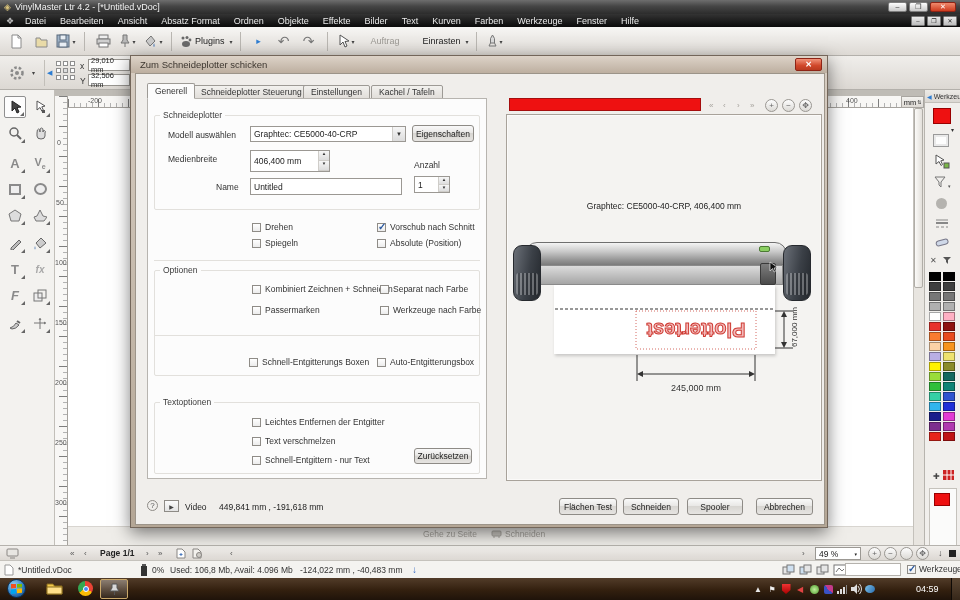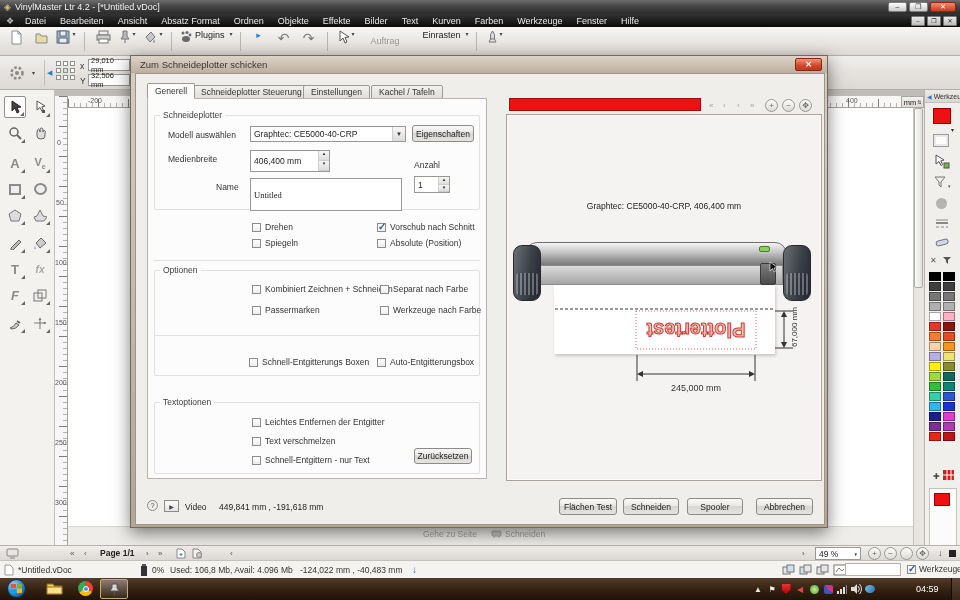--- a/index.html
+++ b/index.html
@@ -18,21 +18,21 @@
   .menubar{left:0;top:14px;width:960px;height:13px;background:linear-gradient(#333,#0a0a0a);
     display:flex;align-items:center;color:#e9e9e9;padding-left:2px;}
   .menu-item{padding:0 7px;height:13px;display:flex;align-items:center;cursor:default;}
   .mdi{margin-left:auto;display:flex;padding-right:3px;}
   .mdibtn{width:14px;height:10px;border:1px solid #777;background:linear-gradient(#e9e9e9,#bdbdbd);
     font-size:6px;line-height:8px;text-align:center;color:#222;margin-left:2px;border-radius:1px;}
 
   
   .toolbar{left:0;top:27px;width:960px;height:29px;background:linear-gradient(#f7f6f4,#ddd9d4);
     border-bottom:1px solid #b3b0ab;display:flex;align-items:center;padding:0 5px;gap:3px;}
-  .tbtn{height:22px;min-width:22px;display:flex;align-items:flex-start;justify-content:center;color:#555;border-radius:2px;}
+  .tbtn{height:22px;min-width:22px;display:flex;align-items:center;justify-content:center;color:#555;border-radius:2px;}
   .tsep{width:1px;height:19px;background:#b9b6b1;margin:0 4px;}
   .tdrop{font-size:6px;color:#444;margin-left:2px;}
   .tlabel{font-size:9px;color:#222;padding:0 3px;}
   .tlabel.dim{color:#9b9893;}
 
   
   .subheader{left:0;top:56px;width:960px;height:34px;background:linear-gradient(#f0eeeb,#dcd8d3);
     border-bottom:1px solid #b3b0ab;}
   .field{background:#fff;border:1px solid #989590;font-size:7.5px;display:flex;align-items:center;padding:0 2px;}
 
@@ -664,21 +664,21 @@
       <span class="spin" style="left:102px;top:51px;width:80px;height:22px;">
         <span>406,400 mm</span>
         <span class="spinbtns">
             <span>▲</span>
             <span>▼</span>
           </span>
         </span>
       <span class="lbl" style="left:266px;top:61px;">Anzahl</span>
 
       <span class="lbl" style="left:20px;top:83px;padding-left:48px;">Name</span>
-      <span class="inp" style="left:102px;top:79px;width:152px;height:33px;font-family:Liberation Serif, serif;">Untitled</span>
+      <span class="inp" style="left:102px;top:79px;width:152px;height:17px;">Untitled</span>
       <span class="spin" style="left:266px;top:77px;width:36px;height:17px;">
         <span>1</span>
         <span class="spinbtns">
             <span>▲</span>
             <span>▼</span>
           </span>
         </span>
 
       <span class="cbrow" style="left:104px;top:123px;">
         <span class="cb"></span>

